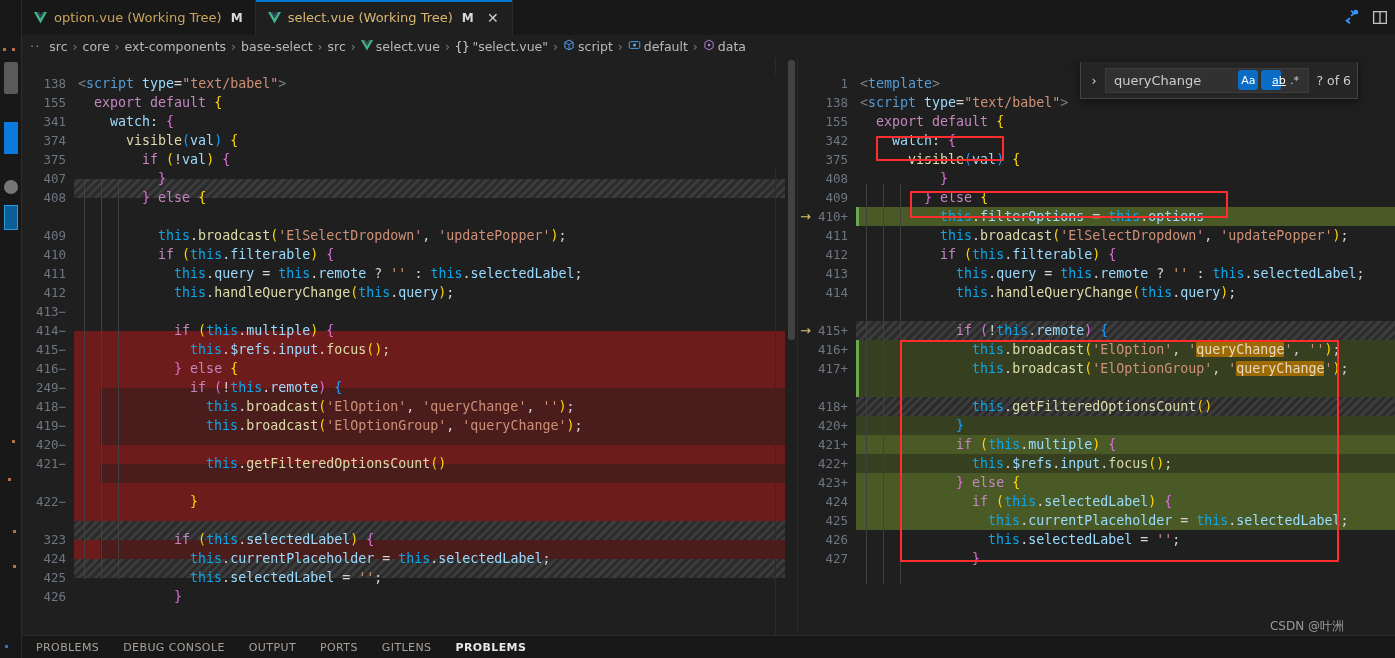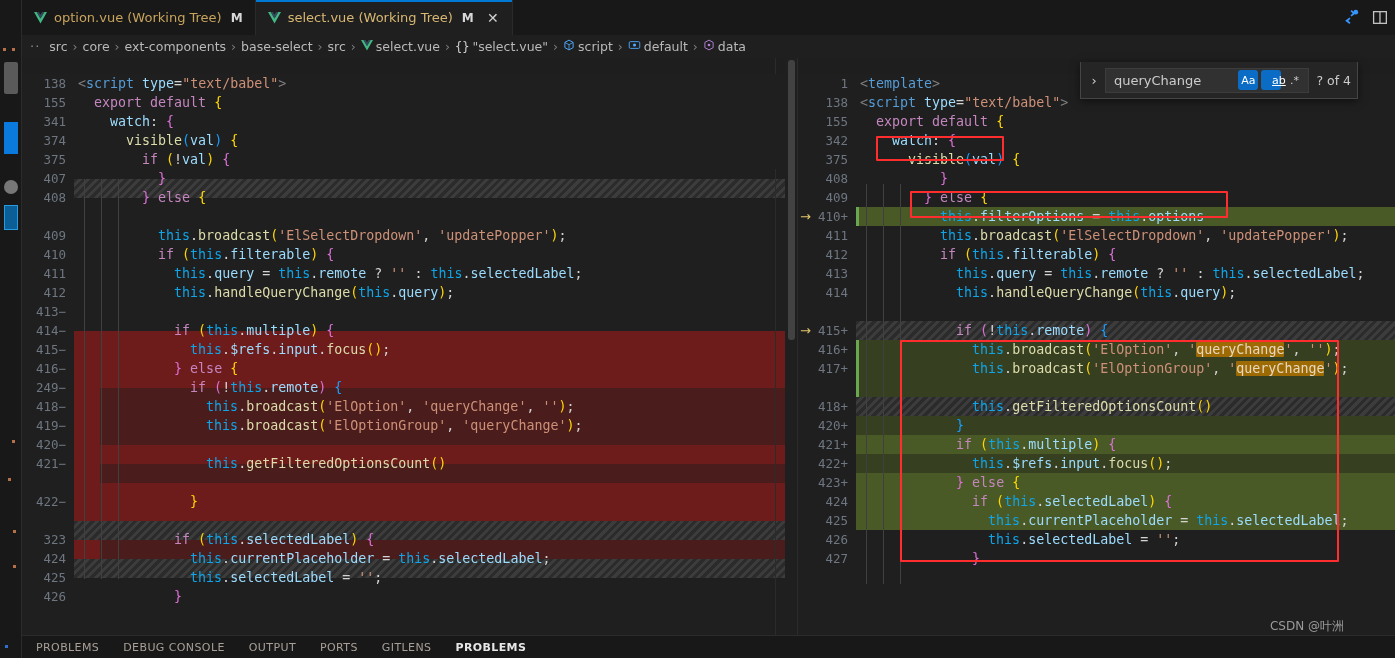--- a/index.html
+++ b/index.html
@@ -448,21 +448,21 @@
   <div class="find-widget">
     <div class="find-toggle">›</div>
     <div class="find-input">
       <span class="find-text" title="Find">queryChange</span>
       <div class="find-btns">
         <div class="fbtn on">Aa</div>
         <div class="fbtn on" style="text-decoration:underline;padding-left:15px;">ab</div>
         <div class="fbtn">.*</div>
       </div>
     </div>
-    <div class="find-count">? of 4</div>
+    <div class="find-count">? of 6</div>
   </div>
 
   <div class="panel-top-border"></div>
   <div class="panelbar">
     <div class="ptab">PROBLEMS</div>
     <div class="ptab">DEBUG CONSOLE</div>
     <div class="ptab">OUTPUT</div>
     <div class="ptab">PORTS</div>
     <div class="ptab">GITLENS</div>
     <div class="ptab active">PROBLEMS</div>

